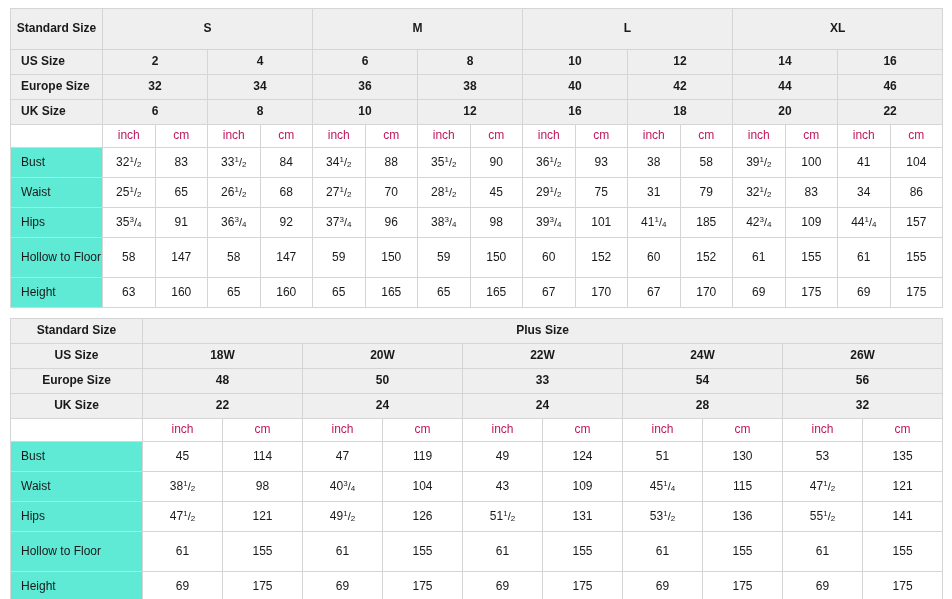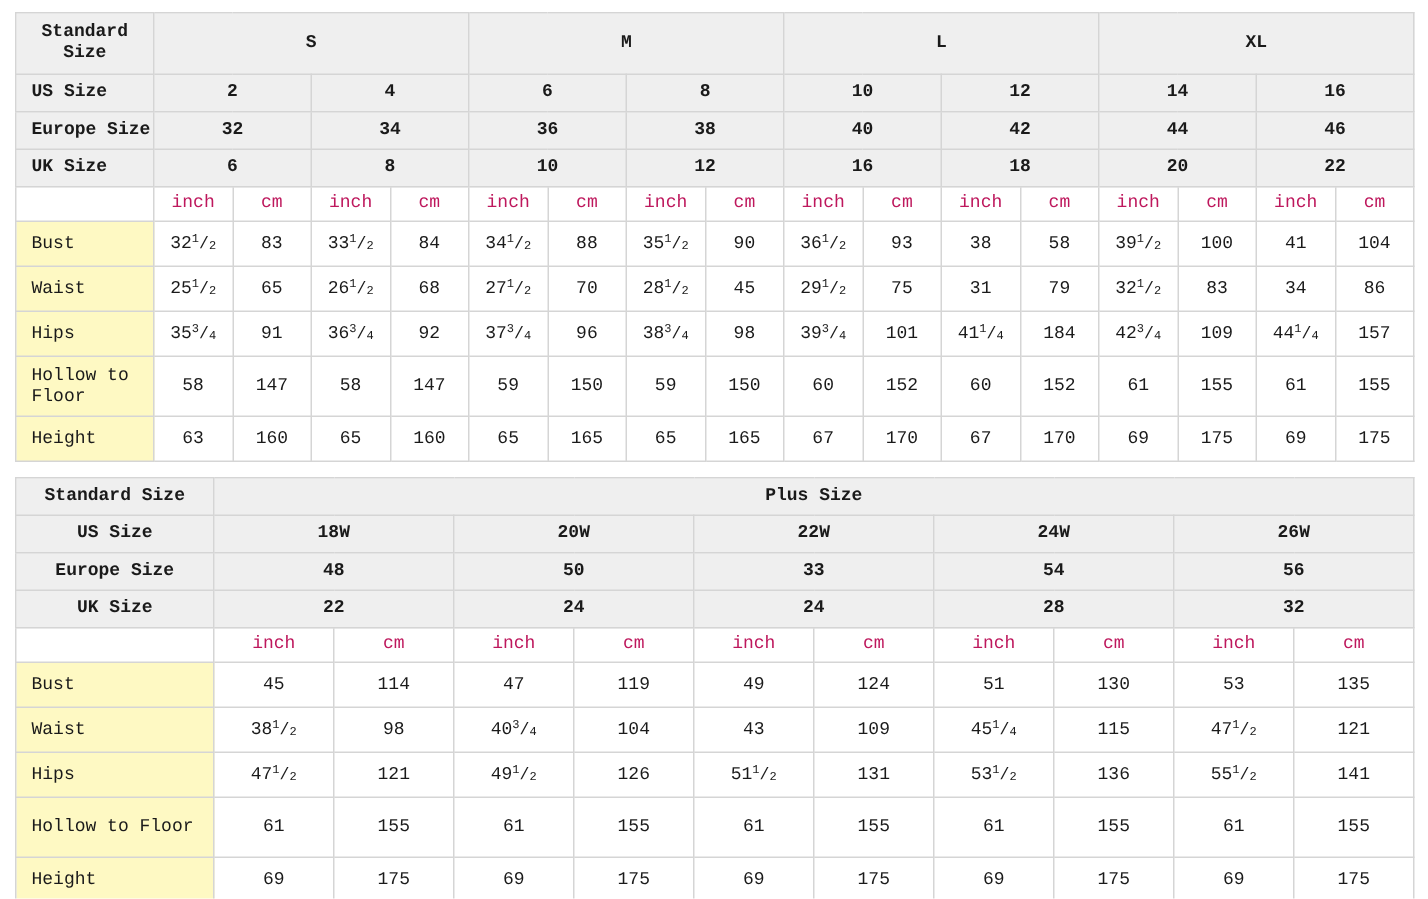--- a/index.html
+++ b/index.html
@@ -13,21 +13,20 @@
     width: 952px;
     height: 599px;
     overflow: hidden;
   }
   .page {
     width: 792px;
     height: 599px;
     position: relative;
     box-sizing: border-box;
     padding: 8px 10px 8px 10px;
-    font-family: Liberation Mono, monospace;
   }
   table {
     border-collapse: collapse;
     table-layout: fixed;
     width: 932px;
     font-size: 12px;
   }
   td, th {
     border: 1px solid #d5d5d5;
     text-align: center;
@@ -37,21 +36,21 @@
     height: 24px;
     line-height: 1.15;
   }
   .hdr-grey {
     background: #efefef;
     font-weight: bold;
   }
   .row-label {
     text-align: left;
     padding-left: 10px;
-    background: #fef9c3;
+    background: #5eead4;
   }
   .row-label-grey {
     text-align: left;
     padding-left: 10px;
     background: #efefef;
     font-weight: bold;
   }
   .unit-row td {
     color: #be185d;
     height: 22px;
@@ -206,21 +205,21 @@
         <td>91</td>
         <td>36<span class="frac"><sup>3</sup><span class="slash">/</span><sub>4</sub></span></td>
         <td>92</td>
         <td>37<span class="frac"><sup>3</sup><span class="slash">/</span><sub>4</sub></span></td>
         <td>96</td>
         <td>38<span class="frac"><sup>3</sup><span class="slash">/</span><sub>4</sub></span></td>
         <td>98</td>
         <td>39<span class="frac"><sup>3</sup><span class="slash">/</span><sub>4</sub></span></td>
         <td>101</td>
         <td>41<span class="frac"><sup>1</sup><span class="slash">/</span><sub>4</sub></span></td>
-        <td>184</td>
+        <td>185</td>
         <td>42<span class="frac"><sup>3</sup><span class="slash">/</span><sub>4</sub></span></td>
         <td>109</td>
         <td>44<span class="frac"><sup>1</sup><span class="slash">/</span><sub>4</sub></span></td>
         <td>157</td>
       </tr>
 
       <tr class="tall">
         <td class="row-label">Hollow to Floor</td>
         <td>58</td>
         <td>147</td>

